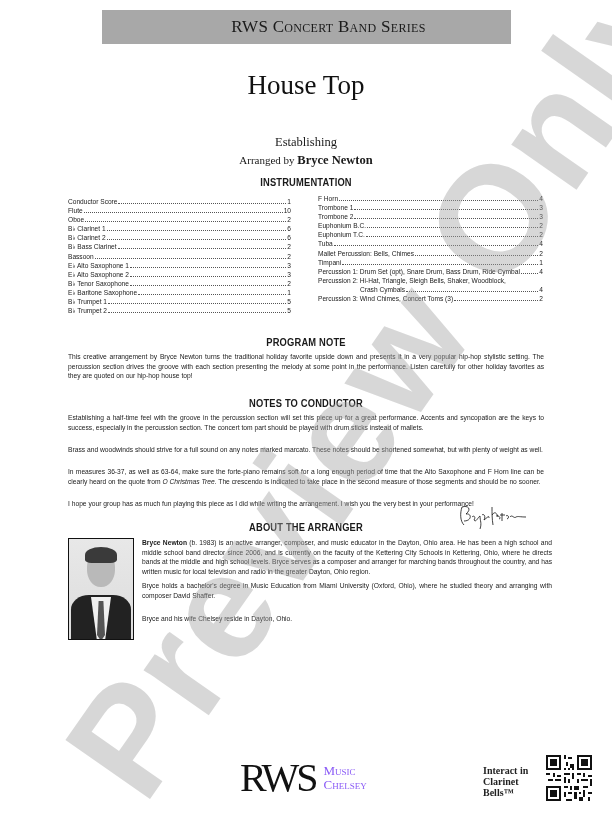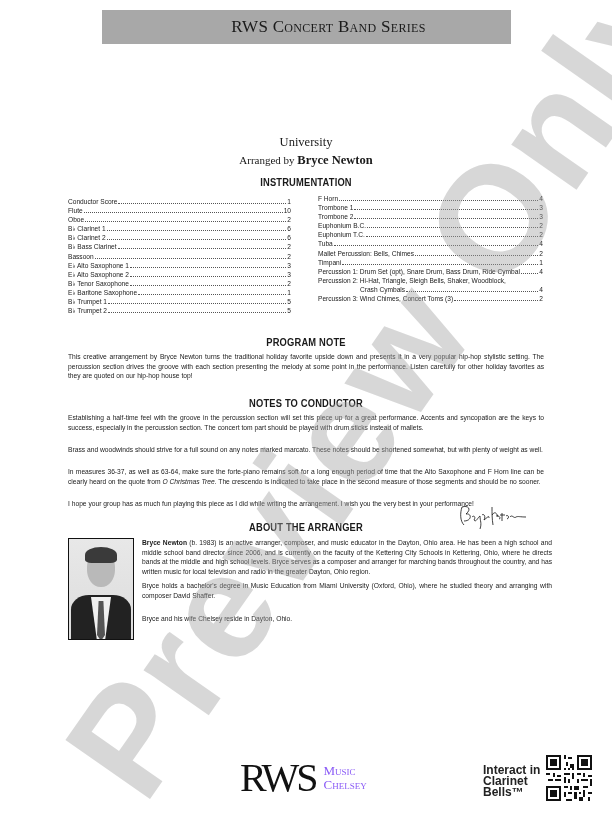--- a/index.html
+++ b/index.html
@@ -25,36 +25,37 @@
   .photo .head { position: absolute; left: 18px; top: 12px; width: 28px; height: 36px; border-radius: 45% 45% 48% 48%; background: #b9b9b9; }
   .photo .hair { position: absolute; left: 16px; top: 8px; width: 32px; height: 16px; border-radius: 50% 50% 20% 20%; background: #3a3a3a; }
   .photo .body { position: absolute; left: 2px; top: 56px; width: 60px; height: 48px; border-radius: 30% 30% 0 0; background: #222; }
   .photo .shirt { position: absolute; left: 22px; top: 58px; width: 20px; height: 44px; background: #f0f0f0; clip-path: polygon(0 0, 100% 0, 70% 100%, 30% 100%); }
   .photo .tie { position: absolute; left: 28px; top: 62px; width: 8px; height: 40px; background: #555; clip-path: polygon(20% 0, 80% 0, 100% 85%, 50% 100%, 0 85%); }
   .bio { position: absolute; left: 142px; width: 410px; font-size: 6.7px; line-height: 9.6px; text-align: justify; }
   .signature { position: absolute; left: 458px; top: 503px; width: 72px; height: 26px; }
   .logo { position: absolute; left: 240px; top: 754px; display: flex; align-items: center; }
   .logo .mono { font-family: "Liberation Serif", serif; font-size: 40px; letter-spacing: -3px; color: #111; position: relative; }
   .logo .words { margin-left: 8px; font-family: "Liberation Serif", serif; font-size: 13px; line-height: 14px; color: #8b5cf6; font-variant: small-caps; }
-  .mm { position: absolute; left: 483px; top: 765px; font-family: Liberation Sans, sans-serif; font-size: 12px; line-height: 11px; font-weight: bold; color: #222; }
+  .mm { position: absolute; left: 483px; top: 765px; font-family: Liberation Serif, serif; font-size: 10px; line-height: 11px; font-weight: bold; color: #222; }
   .qr { position: absolute; left: 546px; top: 755px; width: 46px; height: 46px; }
   .watermark { position: absolute; left: 0; top: 0; width: 612px; height: 816px; pointer-events: none; }
   .watermark span { position: absolute; left: -60px; top: 380px; width: 760px; text-align: center; font-family: "Liberation Sans", sans-serif; font-weight: bold; font-size: 150px; color: rgba(160,160,160,0.42); transform: rotate(-55deg); transform-origin: center; letter-spacing: 2px; white-space: nowrap; }
 </style>
 </head>
 <body>
 
 <div class="series-bar">
   <span>RWS Concert Band Series</span>
 </div>
 
 <div class="title">
-</div>
-
-<div class="composer">University</div>
+  <div>House Top</div>
+</div>
+
+<div class="composer">Establishing</div>
 <div class="arranger">
   <span>Arranged by</span>
   <b>Bryce Newton</b>
 </div>
 
 <div class="section-head" style="top:176px;">INSTRUMENTATION</div>
 
 <div class="inst-col left">
   <div class="inst-row">
       <span class="name">Conductor Score</span>

